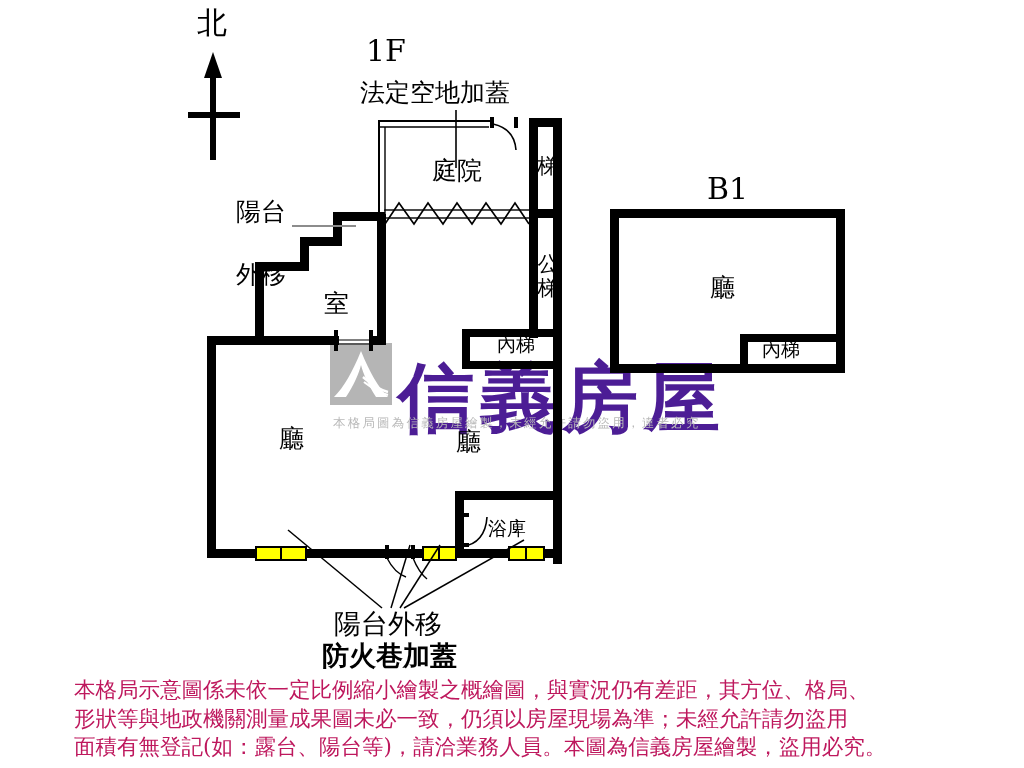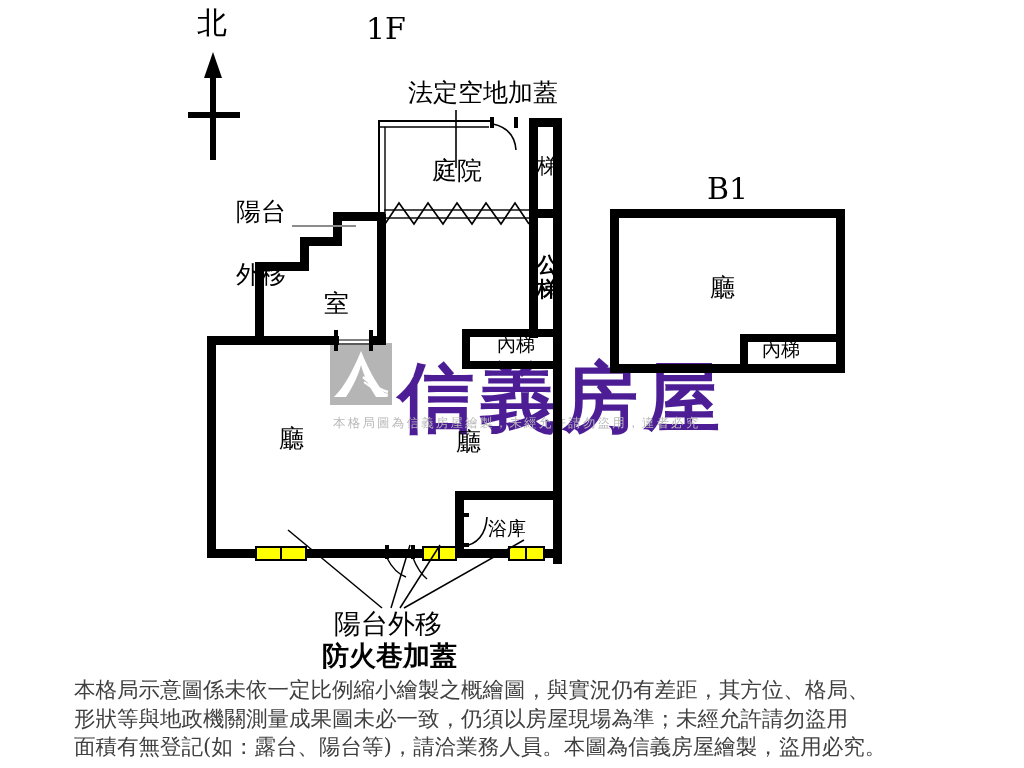--- a/index.html
+++ b/index.html
@@ -40,21 +40,21 @@
   .callout-big { font-size: 27px; }
   .compass-label { font-size: 30px; }
   .disclaimer {
     position: absolute;
     left: 74px;
     top: 676px;
     width: 890px;
     font-size: 21.5px;
     line-height: 1.33;
     letter-spacing: 0px;
-    color: #404040;
+    color: #be185d;
     text-align: left;
   }
   .wm-sub {
     position: absolute;
     font-size: 12.5px;
     letter-spacing: 2.2px;
     color: #b9b9b9;
     font-family: "DejaVu Sans", "Liberation Sans", sans-serif;
     white-space: nowrap;
   }
@@ -201,36 +201,36 @@
       <rect x="836" y="209" width="9" height="164"></rect>
 
       <rect x="740" y="334" width="96" height="8"></rect>
       <rect x="740" y="334" width="8" height="34"></rect>
     </g>
 
   </svg>
 
   <div class="txt compass-label" style="left:197px; top:6px;">北</div>
 
-  <div class="txt floor-tag" style="left:366px; top:12px;">1F</div>
+  <div class="txt floor-tag" style="left:366px; top:34px;">1F</div>
   <div class="txt floor-tag" style="left:707px; top:172px;">B1</div>
 
-  <div class="txt callout" style="left:360px; top:79px;margin-left:48px;">法定空地加蓋</div>
+  <div class="txt callout" style="left:360px; top:79px;">法定空地加蓋</div>
 
   <div class="txt callout" style="left:236px; top:198px;">陽台</div>
   <div class="txt callout" style="left:236px; top:229px;margin-top:32px;">外移</div>
 
   <div class="txt callout-big" style="left:334px; top:609px;">陽台外移</div>
   <div class="txt callout-big" style="left:322px; top:641px;font-weight:bold;">防火巷加蓋</div>
 
   <div class="txt room-label" style="left:432px; top:157px;">庭院</div>
 
   <div class="txt room-label-sm" style="left:537px; top:155px;">梯</div>
 
-  <div class="txt room-label-sm" style="left:537px; top:253px; width:22px; white-space:normal; text-align:left;font-weight:bold;">公梯</div>
+  <div class="txt room-label-sm" style="left:537px; top:253px; width:22px; white-space:normal; text-align:center;">公梯</div>
 
   <div class="txt room-label-xs" style="left:497px; top:334px;">內梯</div>
 
   <div class="txt room-label" style="left:324px; top:290px;">室</div>
 
   <div class="txt room-label" style="left:279px; top:425px;">廳</div>
 
   <div class="txt room-label" style="left:456px; top:428px;">廳</div>
 
   <div class="txt room-label-xs" style="left:488px; top:518px;">浴庳</div>

